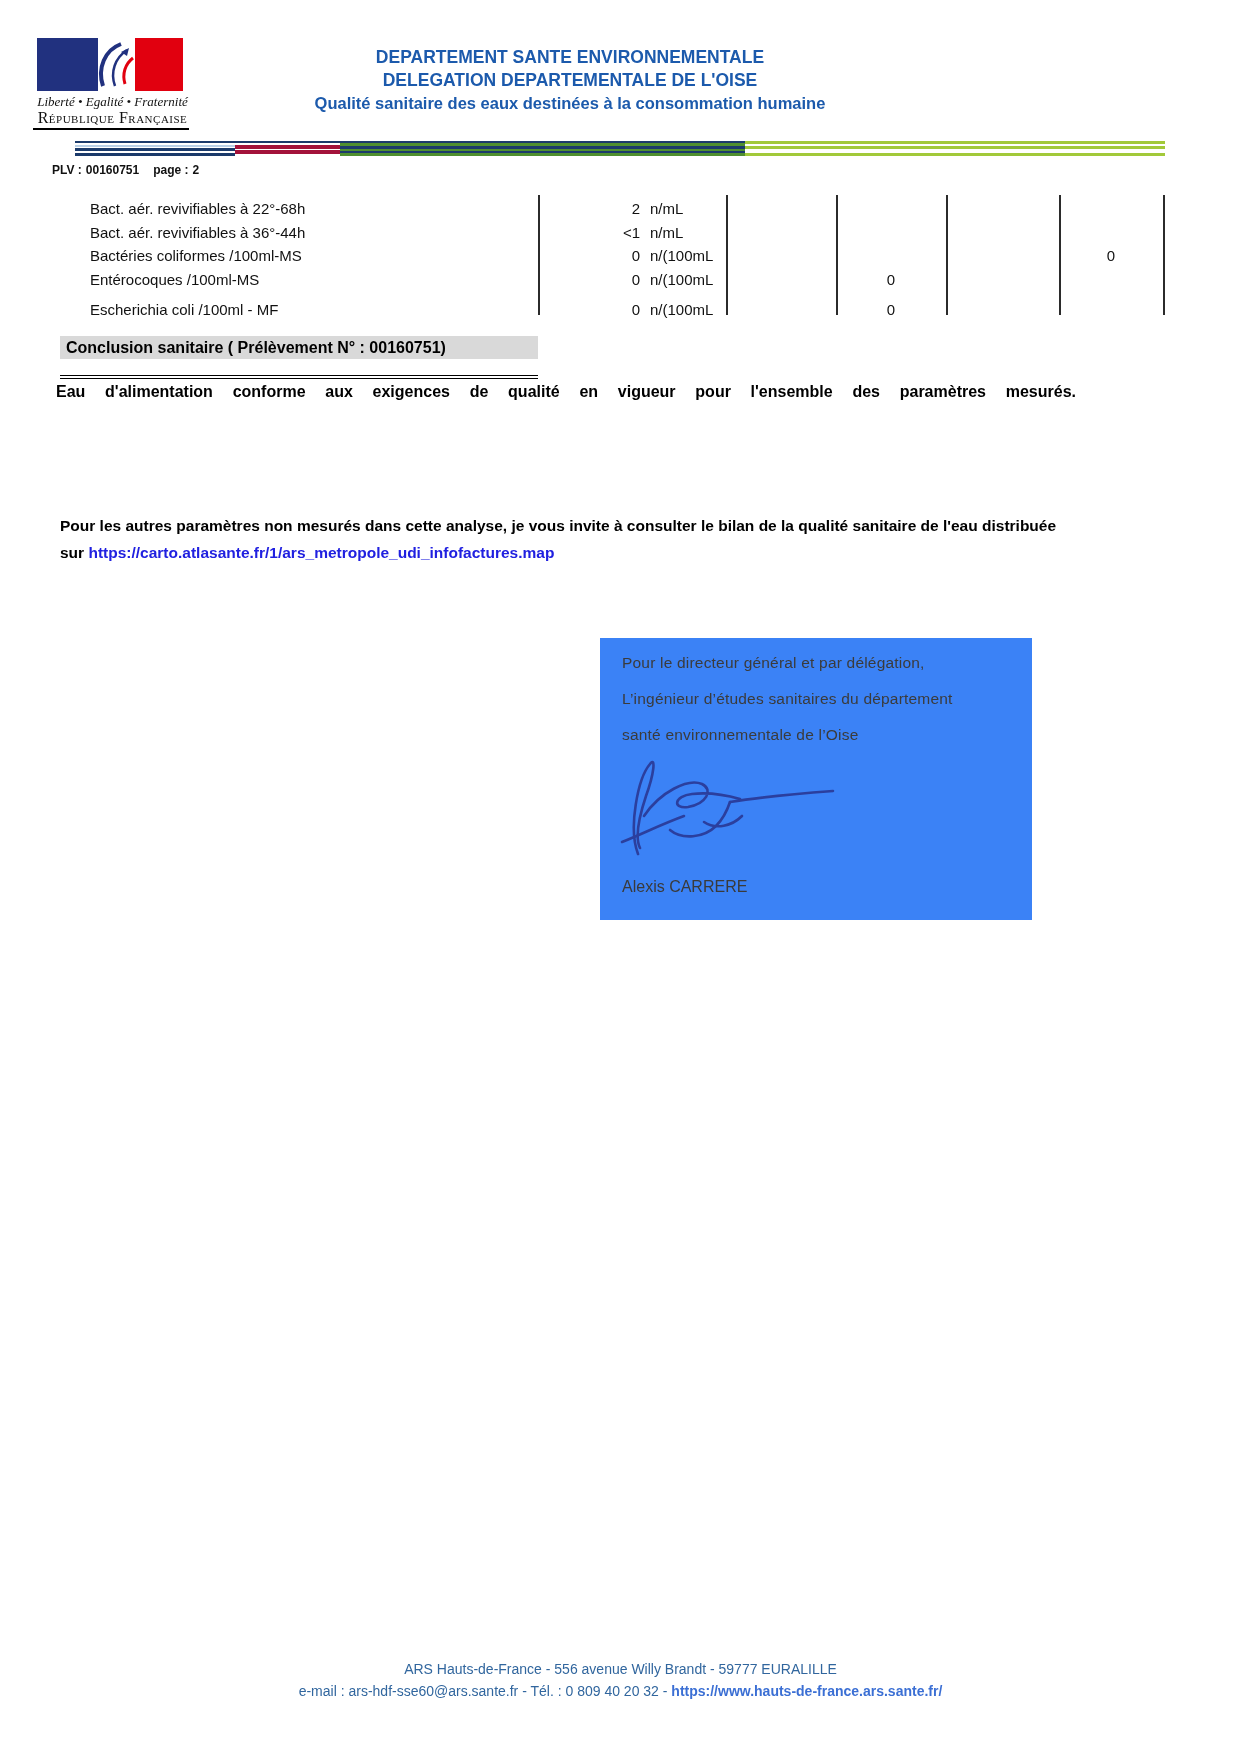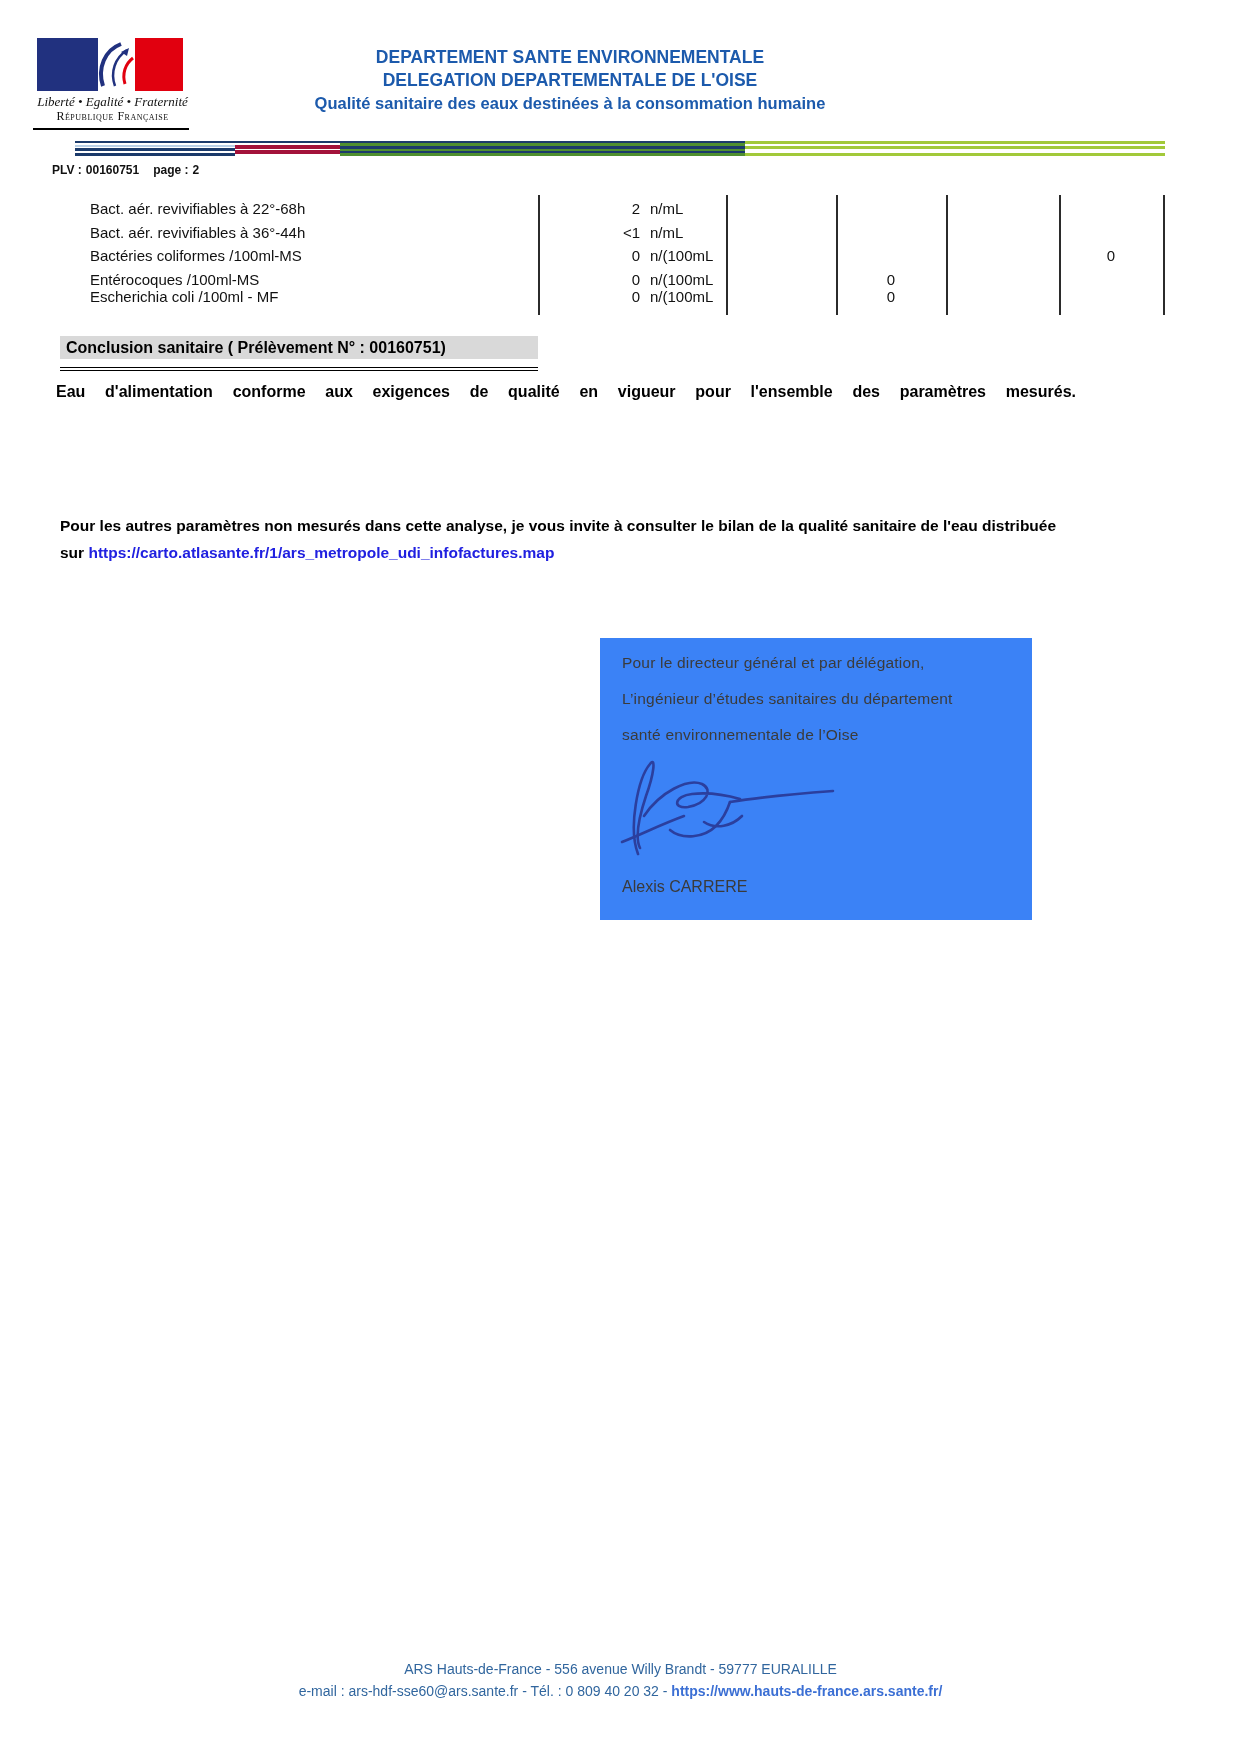--- a/index.html
+++ b/index.html
@@ -6,21 +6,21 @@
   html,body { background:#ffffff; }
   body { font-family:"Liberation Sans", sans-serif; color:#111; }
   .page { position:relative; width:1241px; height:1754px; background:#fff; overflow:hidden; }
 
   
   .marianne { position:absolute; left:25px; top:30px; width:175px; }
   .flag { position:absolute; left:12px; top:8px; width:146px; height:53px; }
   .motto { position:absolute; left:0; top:64px; width:175px; text-align:center;
            font-family:"Liberation Serif", serif; font-style:italic; font-size:13px; color:#111; }
   .republic { position:absolute; left:0; top:79px; width:175px; text-align:center;
-              font-family:"Liberation Serif", serif; font-variant:small-caps; font-size:12px;
+              font-family:"Liberation Serif", serif; font-variant:small-caps; font-size:16px;
               letter-spacing:0.5px; color:#111; }
   .republic-underline { position:absolute; left:8px; top:98px; width:156px; height:2px; background:#000; }
 
   
   .titles { position:absolute; left:270px; top:46px; width:600px; text-align:center;
             color:#1c5aac; font-weight:bold; }
   .title-l1, .title-l2 { font-size:17.5px; line-height:23px; }
   .title-l3 { font-size:16.5px; line-height:23px; }
 
   
@@ -62,21 +62,21 @@
   .tl1{left:538px;} .tl2{left:726px;} .tl3{left:836px;} .tl4{left:946px;} .tl5{left:1059px;} .tl6{left:1163px;}
   .trow { position:absolute; left:0; width:1079px; height:23.5px; font-size:15px; line-height:23.5px; color:#111; }
   .trow .param { position:absolute; left:90px; }
   .trow .val   { position:absolute; left:480px; width:160px; text-align:right; }
   .trow .unit  { position:absolute; left:650px; }
   .trow .mid   { position:absolute; left:836px; width:110px; text-align:center; }
   .trow .right { position:absolute; left:1059px; width:104px; text-align:center; }
 
   
   .conclusion-heading { position:absolute; left:60px; top:336px; width:478px;
-                        border-bottom:4px double #000; padding-bottom:8px; }
+                        border-bottom:4px double #000; padding-bottom:16px; }
   .conclusion-heading .hl { display:block; background:#d9d9d9; font-size:16px; font-weight:bold;
                             padding:3px 6px 2px 6px; color:#000; }
   .conclusion-body { position:absolute; left:56px; top:383px; width:1020px; font-size:16px; font-weight:bold;
                      color:#000; text-align:justify; text-align-last:justify; }
 
   
   .info-par { position:absolute; left:60px; top:512px; width:1005px; font-size:15.5px; font-weight:bold;
               line-height:27px; color:#000; }
   .info-par a { color:#2020e0; text-decoration:none; font-weight:bold; }
 
@@ -159,21 +159,21 @@
     <span class="mid"></span>
     <span class="right">0</span>
   </div>
   <div class="trow" style="top:267.5px">
     <span class="param">Entérocoques /100ml-MS</span>
     <span class="val">0</span>
     <span class="unit">n/(100mL</span>
     <span class="mid">0</span>
     <span class="right"></span>
   </div>
-  <div class="trow" style="top:285px">
+  <div class="trow" style="top:298px">
     <span class="param">Escherichia coli /100ml - MF</span>
     <span class="val">0</span>
     <span class="unit">n/(100mL</span>
     <span class="mid">0</span>
     <span class="right"></span>
   </div>
 
   <div class="conclusion-heading">
     <span class="hl">Conclusion sanitaire ( Prélèvement N° : 00160751)</span>
   </div>

